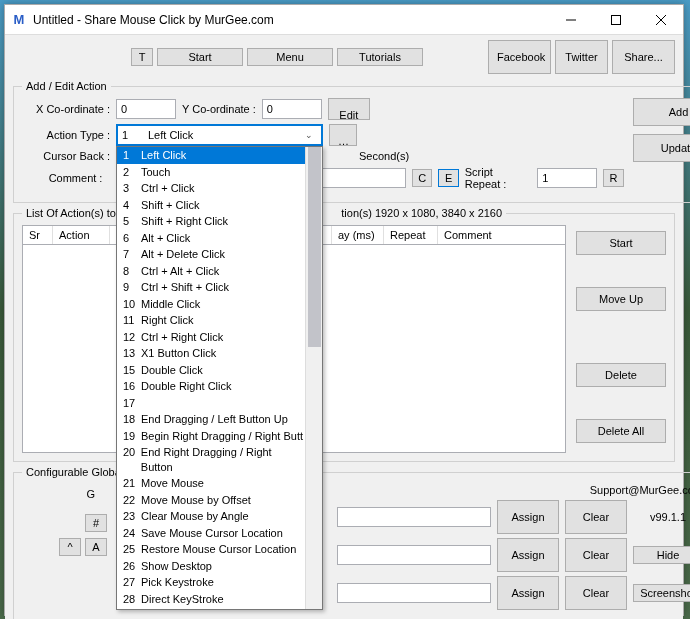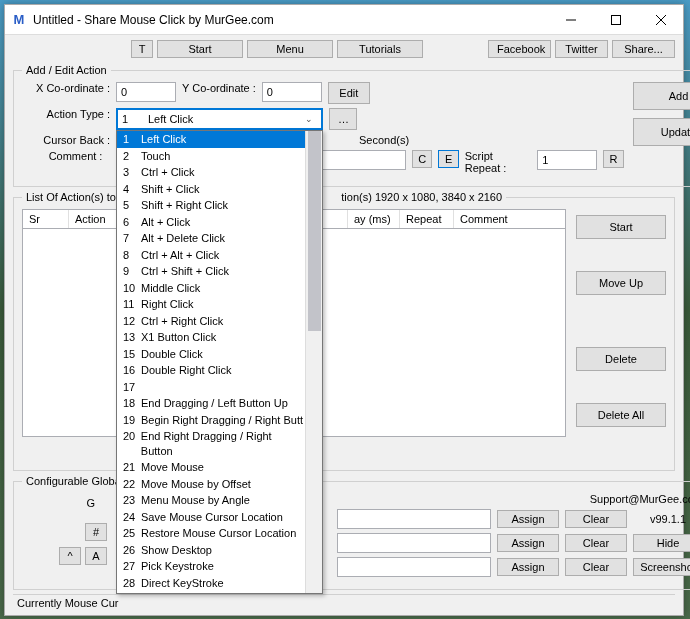--- a/index.html
+++ b/index.html
@@ -6,27 +6,27 @@
 body { background: linear-gradient(to bottom, #4a9cc7 0%, #3a5a3a 50%, #4a6a4a 100%); width: 690px; height: 619px; overflow: hidden; position: relative; }
 .window { position: absolute; top: 4px; left: 4px; width: 680px; height: 612px; background: #f0f0f0; border: 1px solid #aaa; box-shadow: 0 0 8px rgba(0,0,0,0.3); display: flex; flex-direction: column; }
 .titlebar { height: 30px; background: #fff; display: flex; align-items: center; padding-left: 6px; border-bottom: 1px solid #ddd; }
 .titlebar-icon { width: 16px; height: 16px; margin-right: 6px; font-weight: bold; color: #2a5ec7; font-size: 13px; text-align: center; }
 .titlebar-text { flex: 1; color: #000; font-size: 12px; }
 .winbtns { display: flex; }
 .winbtn { width: 45px; height: 29px; display: flex; align-items: center; justify-content: center; font-family: Arial; }
 .winbtn svg { width: 10px; height: 10px; }
 .content { flex: 1; padding: 5px 8px 4px 8px; background: #f0f0f0; display: flex; flex-direction: column; gap: 4px; position: relative; }
 .toprow { display: flex; gap: 4px; align-items: center; margin-bottom: 2px; padding-left: 118px; }
-.btn { border: 1px solid #adadad; background: #e1e1e1; padding: 2px 8px; cursor: pointer; text-align: center; }
+.btn { border: 1px solid #adadad; background: #e1e1e1; padding: 10px 8px; cursor: pointer; text-align: center; }
 .btn-sm { width: 22px; padding: 2px 0; }
 .btn-top { width: 86px; padding: 2px 0; }
 .btn-t { width: 22px; padding: 2px 0; }
 fieldset { border: 1px solid #d0d0d0; padding: 6px 8px 8px 8px; position: relative; }
 legend { padding: 0 4px; color: #000; }
-.row { display: flex; align-items: flex-start; gap: 6px; margin-bottom: 4px; }
+.row { display: flex; align-items: center; gap: 6px; margin-bottom: 4px; }
 .label { text-align: right; white-space: nowrap; }
 input[type=text] { border: 1px solid #abadb3; padding: 2px 4px; height: 20px; background: #fff; }
 .bigbtn { width: 90px; height: 28px; border: 1px solid #adadad; background: #e1e1e1; cursor: pointer; }
 .sidebtns { display: flex; flex-direction: column; gap: 8px; }
 .hstack { display: flex; gap: 10px; }
 .select-wrap { position: relative; }
 .select-display { width: 207px; height: 22px; border: 2px solid #0078d7; background: #fff; display: flex; align-items: center; padding-left: 4px; position: relative; }
 .select-display .arrow { position: absolute; right: 4px; width: 12px; font-size: 9px; color: #555; }
 .dropdown { position: absolute; top: 22px; left: 0; width: 207px; border: 1px solid #767676; background: #fff; z-index: 200; max-height: 478px; overflow: hidden; box-shadow: 2px 2px 4px rgba(0,0,0,0.25); }
 .dropdown-inner { width: 190px; }
@@ -184,21 +184,21 @@
                     <div class="drop-item">
                       <span class="num">21</span>
                       <span>Move Mouse</span>
                     </div>
                     <div class="drop-item">
                       <span class="num">22</span>
                       <span>Move Mouse by Offset</span>
                     </div>
                     <div class="drop-item">
                       <span class="num">23</span>
-                      <span>Menu Mouse by Angle</span>
+                      <span>Clear Mouse by Angle</span>
                     </div>
                     <div class="drop-item">
                       <span class="num">24</span>
                       <span>Save Mouse Cursor Location</span>
                     </div>
                     <div class="drop-item">
                       <span class="num">25</span>
                       <span>Restore Mouse Cursor Location</span>
                     </div>
                     <div class="drop-item">
@@ -249,21 +249,21 @@
           </div>
         </div>
       </div>
     </fieldset>
 
     <fieldset style="flex:1">
       <legend><span>List Of Action(s) to E</span><span style="display:inline-block;width:215px"></span><span>tion(s) 1920 x 1080, 3840 x 2160</span></legend>
       <div class="hstack" style="height:100%">
         <div style="flex:1">
           <div class="list-hdr">
-            <span style="width:46px">Sr</span>
+            <span style="width:30px">Sr</span>
             <span style="width:57px">Action</span>
             <span style="width:222px"></span>
             <span style="width:52px">ay (ms)</span>
             <span style="width:54px">Repeat</span>
             <span style="flex:1;border-right:none">Comment</span>
           </div>
           <div class="list-body"></div>
         </div>
         <div class="actions-side">
           <button class="bigbtn">Start</button>

